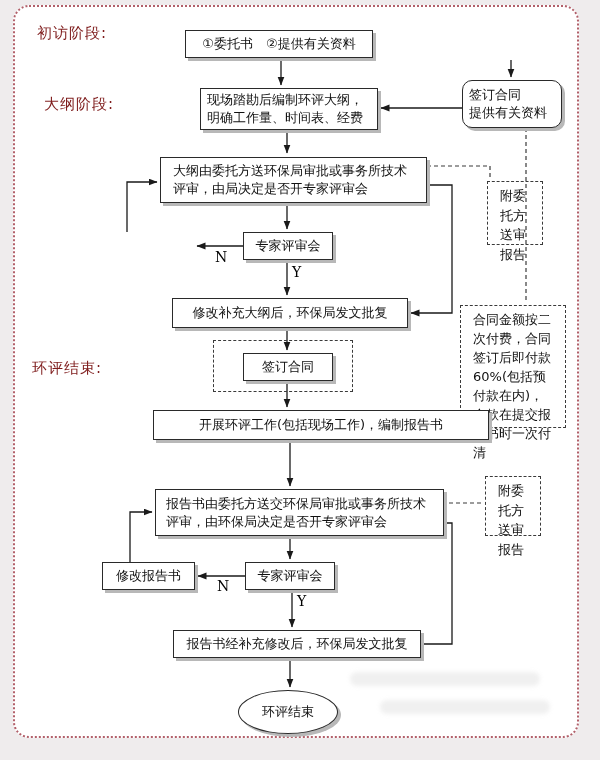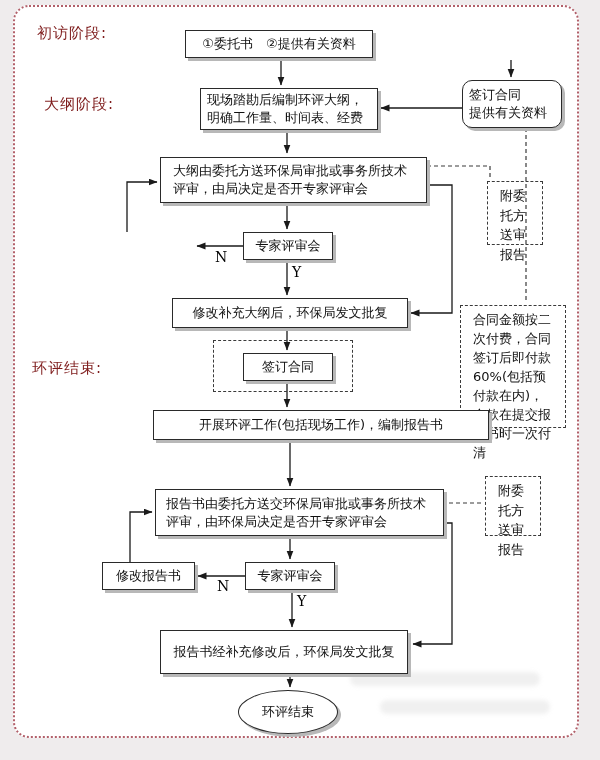--- a/index.html
+++ b/index.html
@@ -109,21 +109,21 @@
   <div class="node" style="left:153px;top:410px;width:336px;height:30px">开展环评工作(包括现场工作)，编制报告书</div>
 
   <div class="node leftalign" style="left:155px;top:489px;width:289px;height:47px;padding:4px 10px">报告书由委托方送交环保局审批或事务所技术评审，由环保局决定是否开专家评审会</div>
 
   <div class="dashedbox" style="left:485px;top:476px;width:56px;height:60px">附委托方送审报告</div>
 
   <div class="node" style="left:102px;top:562px;width:93px;height:28px">修改报告书</div>
 
   <div class="node" style="left:245px;top:562px;width:90px;height:28px">专家评审会</div>
 
-  <div class="node" style="left:160px;top:630px;width:248px;height:44px">报告书经补充修改后，环保局发文批复</div>
+  <div class="node" style="left:173px;top:630px;width:248px;height:28px">报告书经补充修改后，环保局发文批复</div>
 
   <div class="node ellipse" style="left:238px;top:690px;width:100px;height:44px">环评结束</div>
 
   <div class="edge-label" style="left:215px;top:249px">N</div>
   <div class="edge-label" style="left:292px;top:264px">Y</div>
   <div class="edge-label" style="left:217px;top:578px">N</div>
   <div class="edge-label" style="left:297px;top:593px">Y</div>
 
   <div class="watermark" style="left:350px;top:672px;width:190px;height:14px"></div>
   <div class="watermark" style="left:380px;top:700px;width:170px;height:14px"></div>

